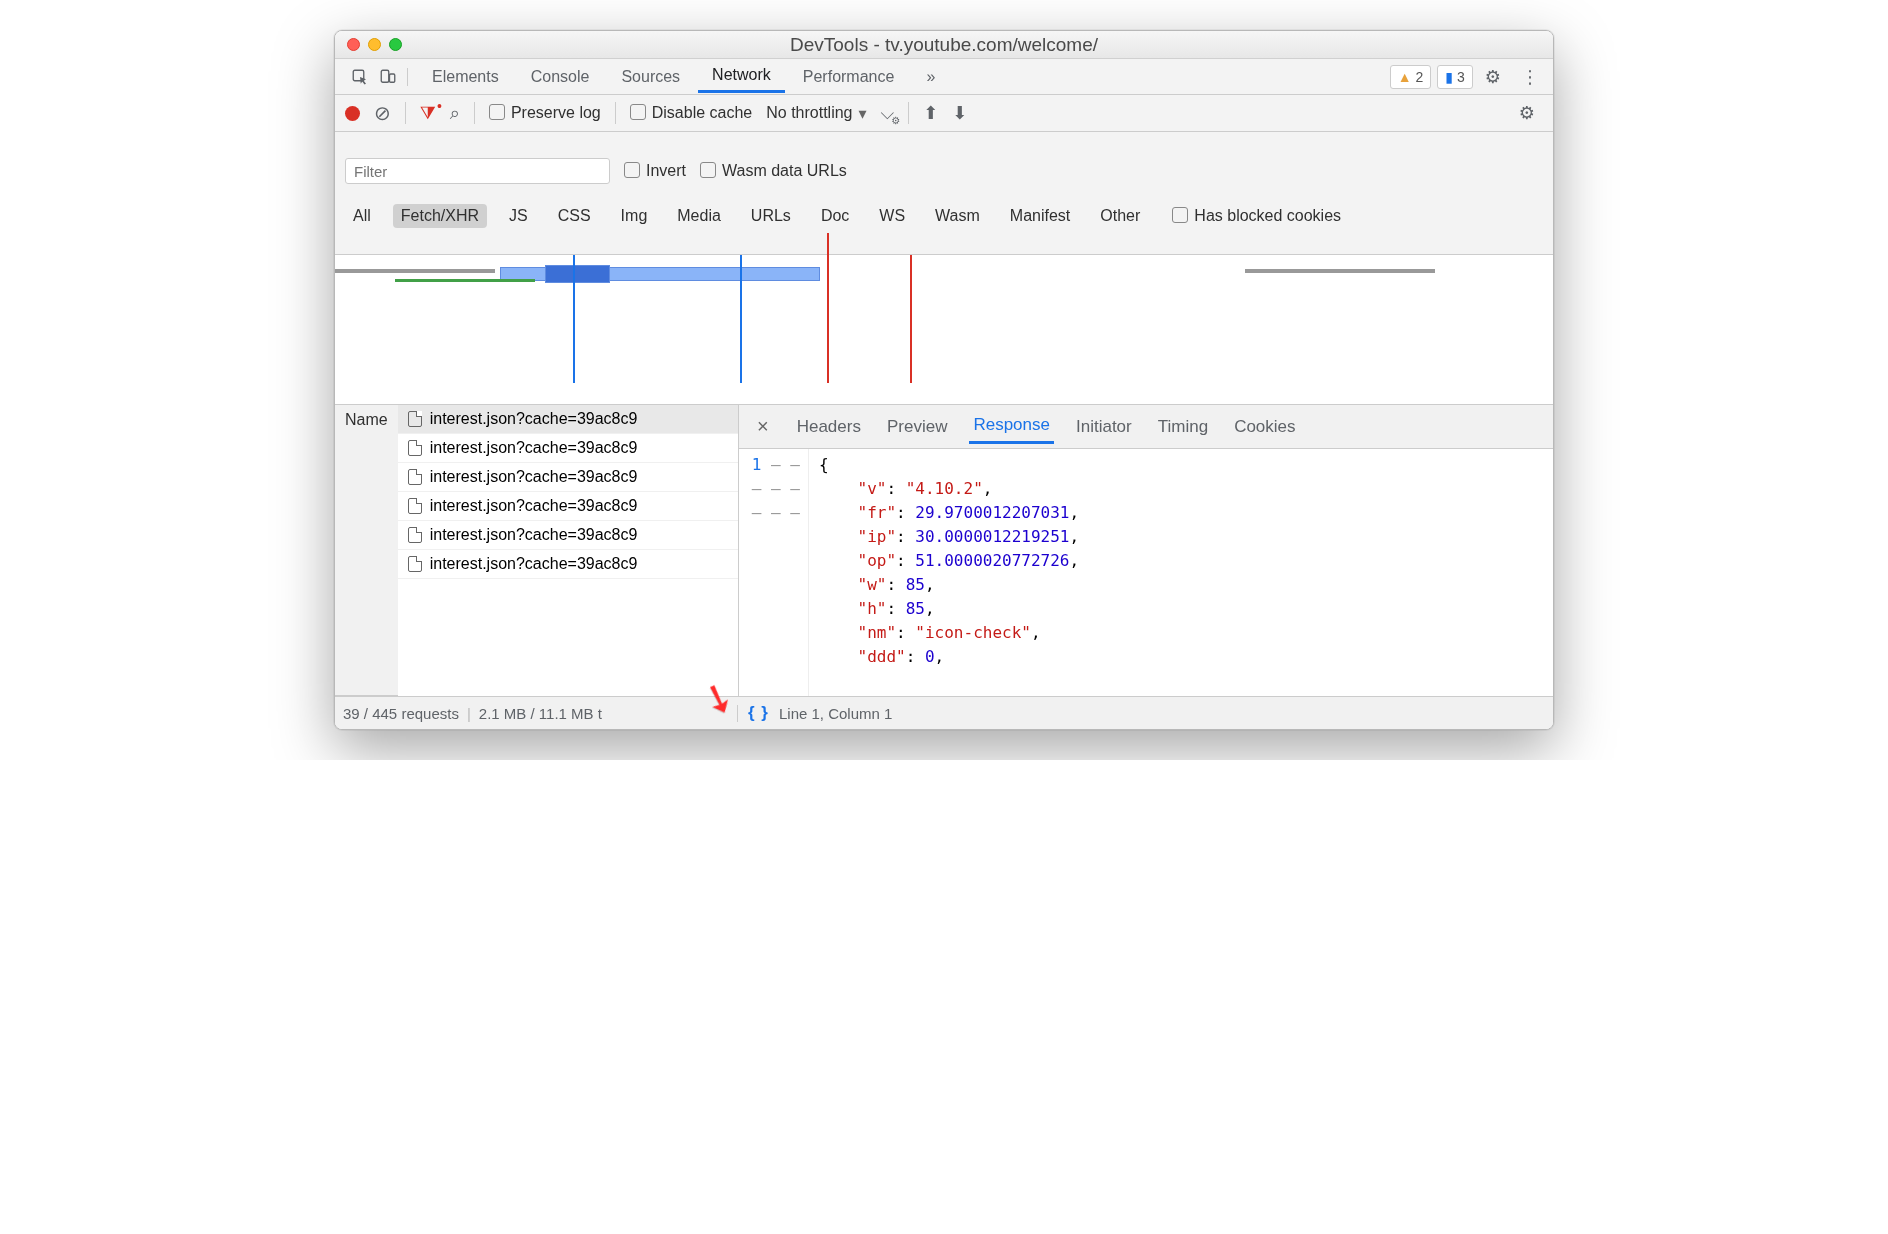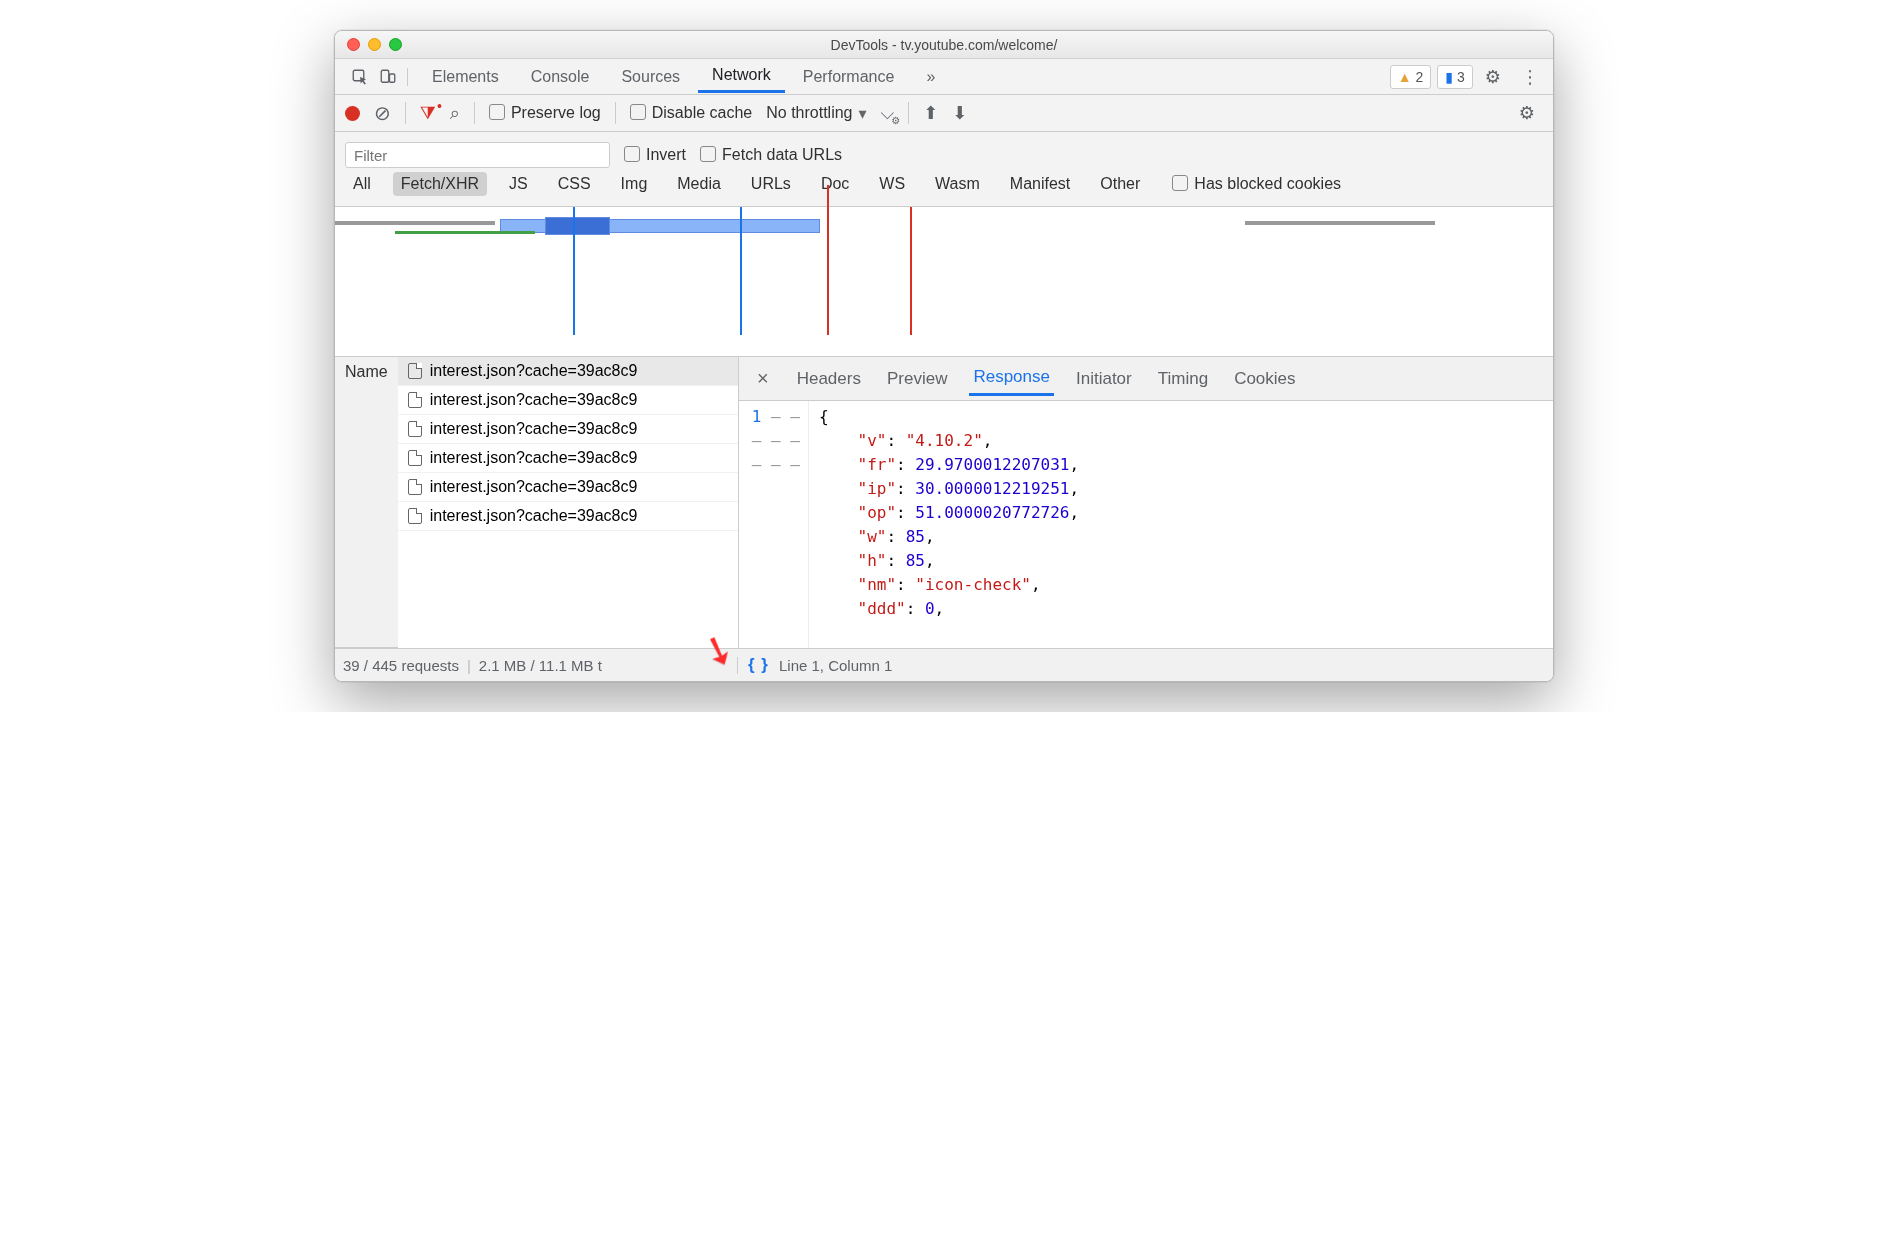--- a/index.html
+++ b/index.html
@@ -23,21 +23,21 @@
   height: 28px;
   background: linear-gradient(#f6f6f6,#e7e7e7);
   display: flex; align-items: center;
   border-bottom: 1px solid #d0d0d0;
 }
 .traffic { display: flex; gap: 8px; padding-left: 12px; width: 90px; }
 .dot { width: 13px; height: 13px; border-radius: 50%; }
 .dot.r { background:#ff5f57; border:1px solid #e33e32;}
 .dot.y { background:#ffbd2e; border:1px solid #e09e00;}
 .dot.g { background:#28c940; border:1px solid #17a025;}
-.title { flex:1; text-align:center; font-size:14px; color:#4a4a4a; }
+.title { flex:1; text-align:center; font-size:19px; color:#4a4a4a; }
 
 .tabstrip {
   display:flex; align-items:center; height:36px;
   border-bottom:1px solid #ccc; background:#f3f3f3;
   padding:0 6px; gap:4px;
 }
 .tabstrip .left-icons { display:flex; gap:10px; padding:0 10px; border-right:1px solid #ccc; margin-right:6px;}
 .tab { padding:6px 14px; color:#5f6368; font-size:16px; cursor:pointer; }
 .tab.active { color:#202124; border-bottom:3px solid #1a73e8; font-weight:500; }
 .spacer { flex:1; }
@@ -51,21 +51,21 @@
   font-size:16px; color:#303030;
 }
 .rec { width:15px; height:15px; border-radius:50%; background:#d93025; }
 .divider { width:1px; height:22px; background:#ccc; }
 .funnel { color:#d93025; font-size:18px; position:relative;}
 .funnel::after{ content:"•"; color:#d93025; position:absolute; top:-5px; right:-6px; font-size:14px;}
 .chk { width:16px; height:16px; border:1.5px solid #888; border-radius:3px; display:inline-block; vertical-align:-2px; margin-right:6px;}
 .select { display:flex; align-items:center; gap:6px; color:#333;}
 
 .filterbar { padding:6px 10px; border-bottom:1px solid #ccc; background:#f3f3f3; font-size:16px; color:#303030; }
-.filterbar .row { display:flex; align-items:center; gap:14px; margin:4px 0; flex-wrap:wrap; }
+.filterbar .row { display:flex; align-items:center; gap:14px; margin:20px 0; flex-wrap:wrap; }
 .filter-input { width:265px; height:26px; border:1px solid #ccc; border-radius:3px; padding:0 8px; font-size:15px; color:#888;}
 .type-btn { padding:3px 8px; border-radius:4px; color:#303030; cursor:pointer; font-size:16px;}
 .type-btn.active { background:#d0d0d0; }
 
 .timeline {
   border-bottom:1px solid #ccc; height:150px; position:relative; font-size:12px; color:#555;
 }
 .ticks { display:flex; border-bottom:1px solid #e3e3e3; height:22px; align-items:flex-end; }
 .tick { position:absolute; top:4px; transform:translateX(-50%); font-size:13px; color:#555;}
 .tl-body { position:relative; height:128px; }
@@ -167,21 +167,21 @@
     <span style="color:#5f6368;font-size:18px">⬆</span>
     <span style="color:#5f6368;font-size:18px">⬇</span>
     <div class="spacer"></div>
     <div class="gear">⚙</div>
   </div>
 
   <div class="filterbar">
     <div class="row">
       <input class="filter-input" placeholder="Filter" style="">
       <label><span class="chk"></span><span>Invert</span></label>
-      <label><span class="chk"></span><span>Fetch data URLs</span></label>
+      <label><span class="chk"></span><span>Wasm data URLs</span></label>
     </div>
     <div class="row">
       <span class="type-btn">All</span>
       <span class="type-btn active">Fetch/XHR</span>
       <span class="type-btn">JS</span>
       <span class="type-btn">CSS</span>
       <span class="type-btn">Img</span>
       <span class="type-btn">Media</span>
       <span class="type-btn">URLs</span>
       <span class="type-btn">Doc</span>

